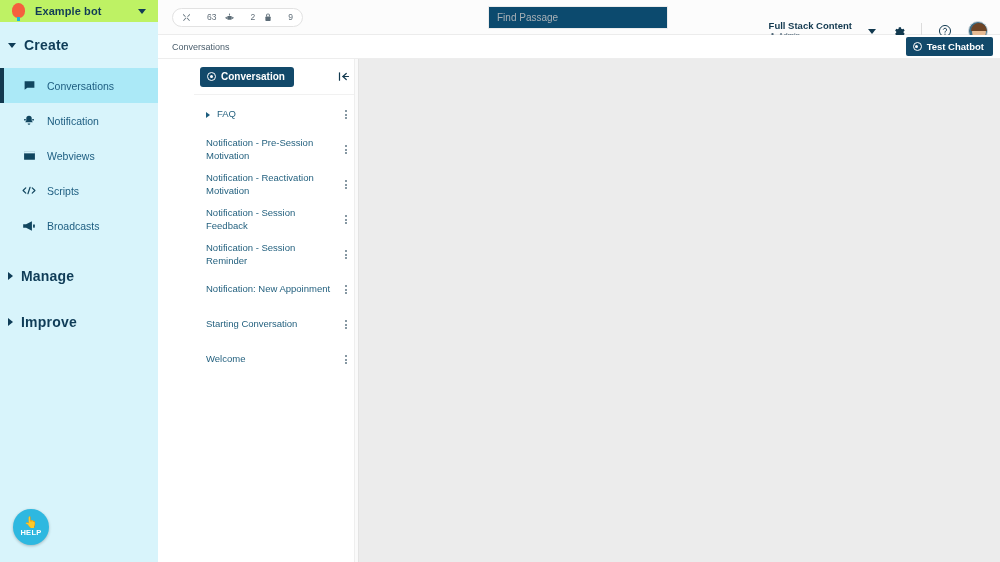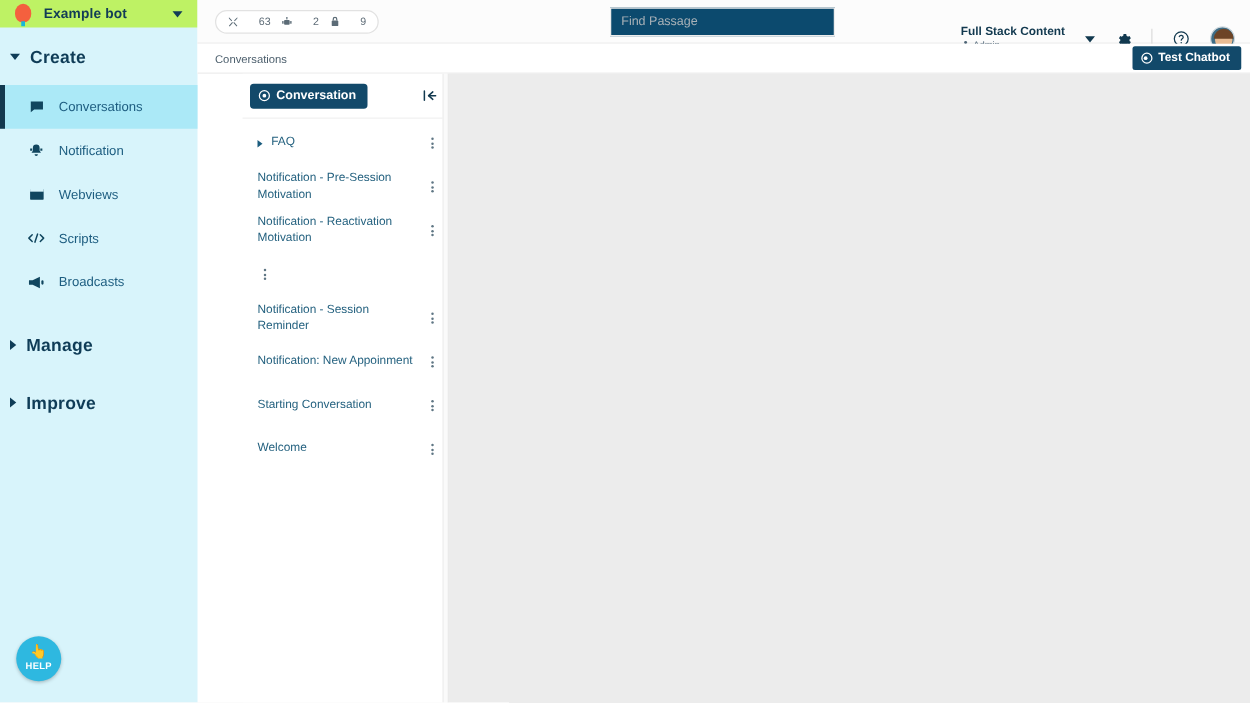--- a/index.html
+++ b/index.html
@@ -452,20 +452,21 @@
           <div class="conv-row" style="padding-left:12px">
             <span class="conv-label">Notification - Reactivation Motivation</span>
             <span class="kebab">
                 <i></i>
                 <i></i>
                 <i></i>
               </span>
           </div>
 
           <div class="conv-row" style="padding-left:12px">
+            <span class="conv-label">Notification - Session Feedback</span>
             <span class="kebab">
                 <i></i>
                 <i></i>
                 <i></i>
               </span>
           </div>
 
           <div class="conv-row" style="padding-left:12px">
             <span class="conv-label">Notification - Session Reminder</span>
             <span class="kebab">

